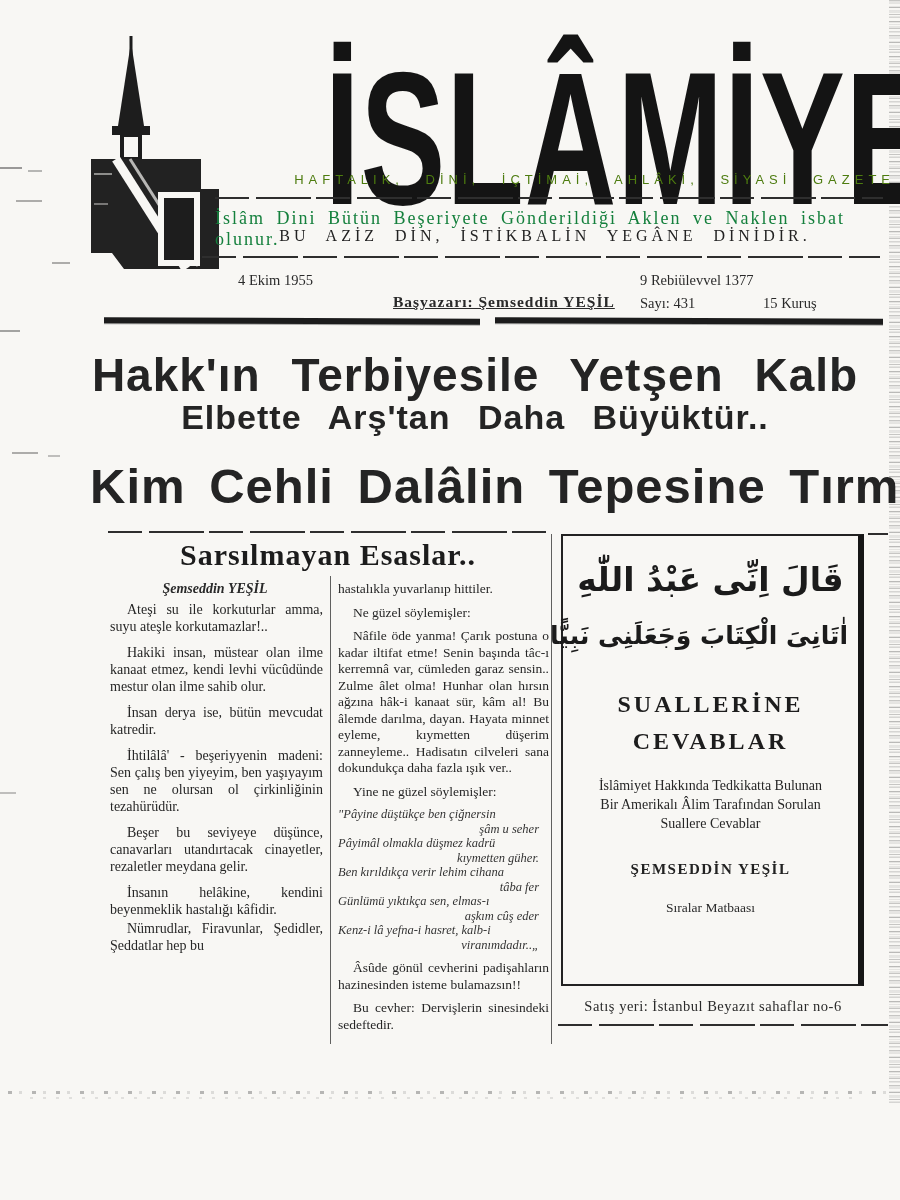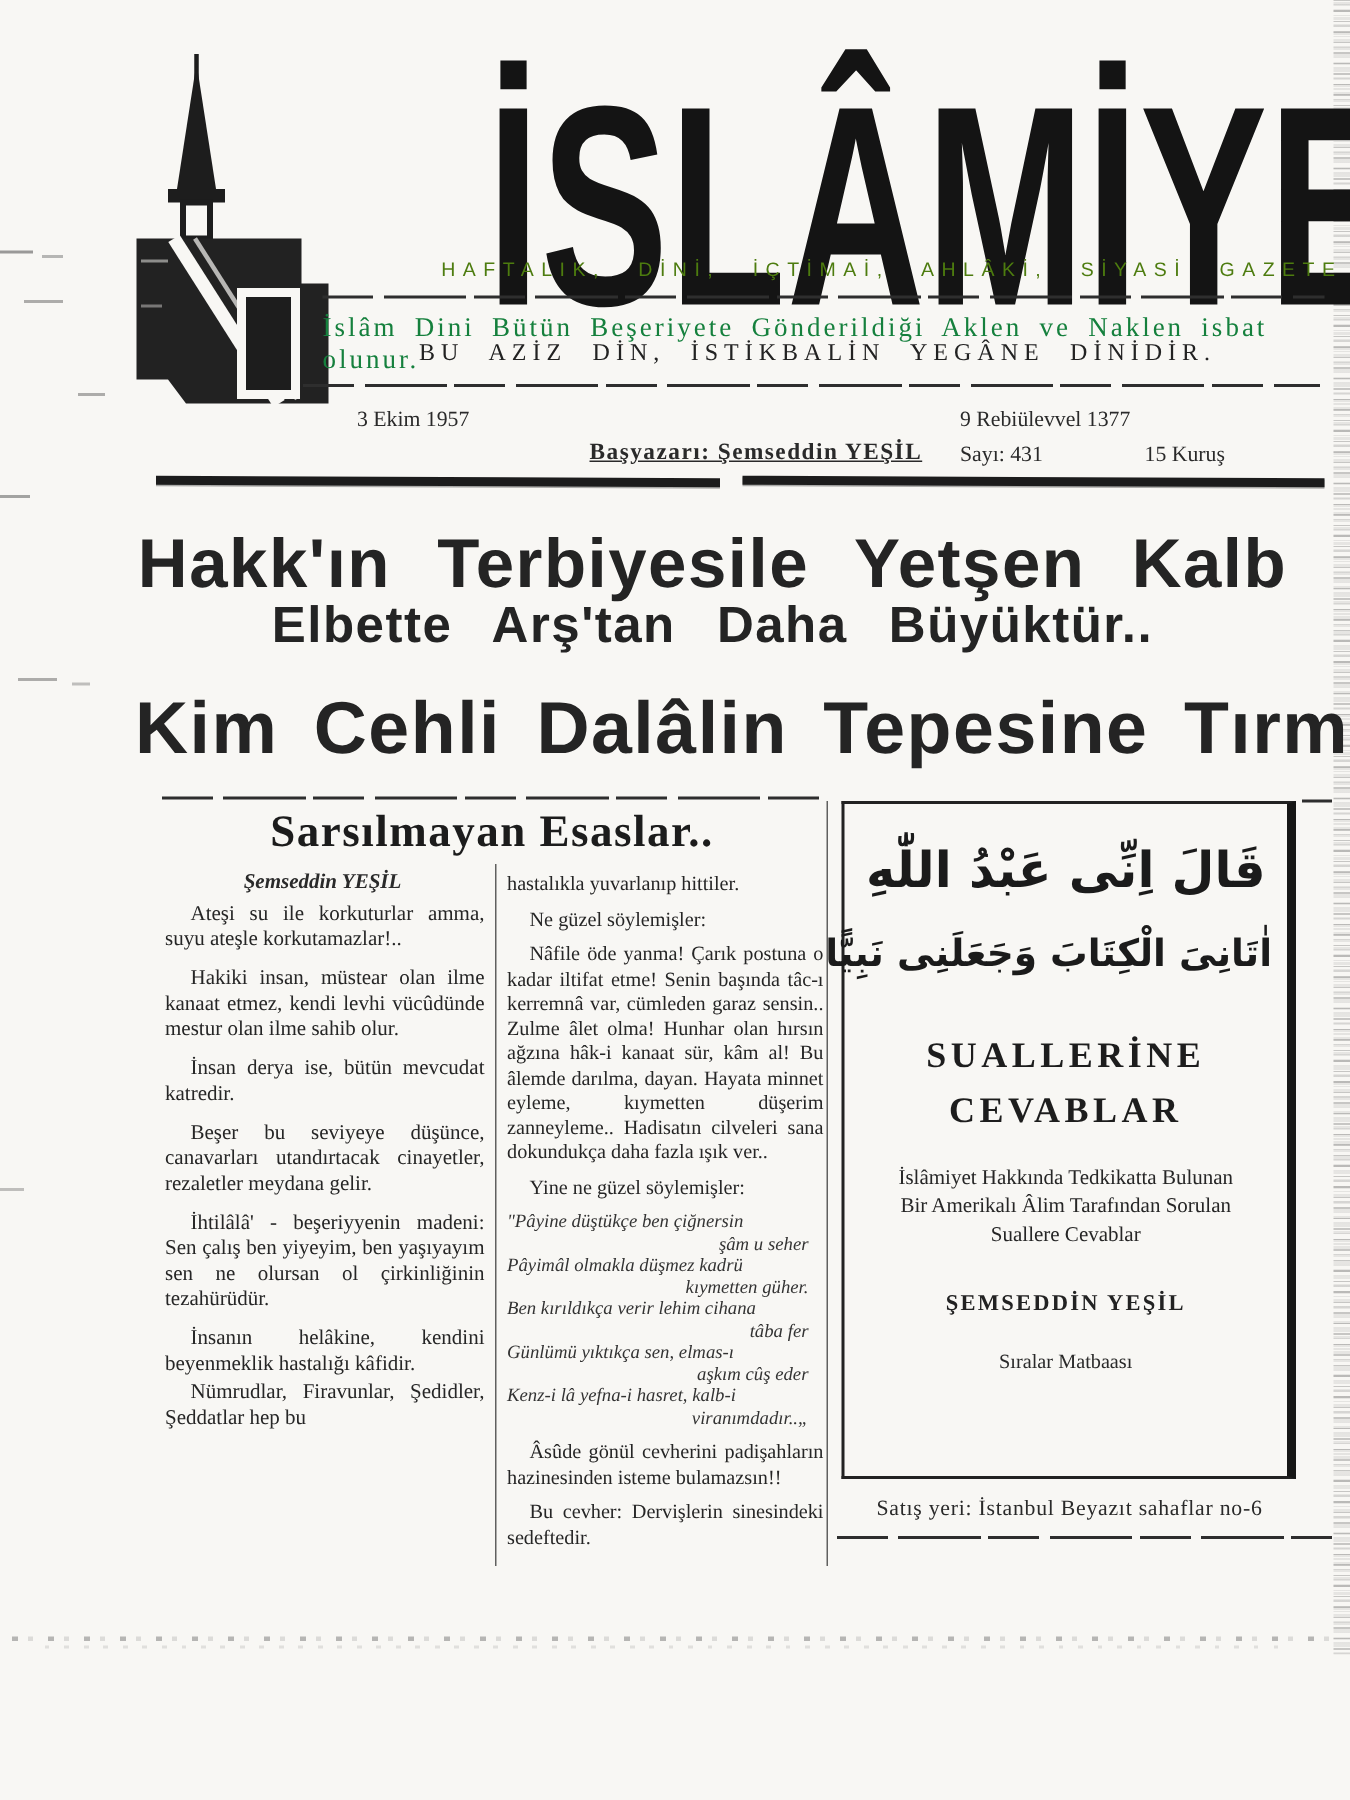--- a/index.html
+++ b/index.html
@@ -104,43 +104,43 @@
   </div>
 
   <div class="mast-title">İSLÂMİYET</div>
   <div class="mast-sub">HAFTALIK, DİNİ, İÇTİMAİ, AHLÂKİ, SİYASİ GAZETE</div>
 
   <div class="rule-dash" style="top:197px;left:215px;width:668px"></div>
   <div class="motto1">İslâm Dini Bütün Beşeriyete Gönderildiği Aklen ve Naklen isbat olunur.</div>
   <div class="motto2">BU AZİZ DİN, İSTİKBALİN YEGÂNE DİNİDİR.</div>
   <div class="rule-dash" style="top:256px;left:202px;width:678px"></div>
 
-  <div class="hdr-item" style="top:272px;left:238px">3 Ekim 1957</div>
+  <div class="hdr-item" style="top:272px;left:238px">4 Ekim 1955</div>
   <div class="hdr-item" style="top:272px;left:640px">9 Rebiülevvel 1377</div>
   <div class="hdr-item hdr-bold" style="top:293px;left:393px">Başyazarı: Şemseddin YEŞİL</div>
   <div class="hdr-item" style="top:295px;left:640px">Sayı: 431</div>
   <div class="hdr-item" style="top:295px;left:763px">15 Kuruş</div>
 
   <div class="rule-thick" style="top:318px;left:104px;width:376px"></div>
   <div class="rule-thick" style="top:318px;left:495px;width:388px"></div>
 
   <div class="headline hl1">Hakk'ın Terbiyesile Yetşen Kalb</div>
   <div class="headline hl2">Elbette Arş'tan Daha Büyüktür..</div>
   <div class="headline hl3">Kim Cehli Dalâlin Tepesine Tırmanır?..</div>
 
   <div class="rule-dash" style="top:531px;left:108px;width:444px"></div>
   <div class="art-title">Sarsılmayan Esaslar..</div>
   <div class="byline">Şemseddin YEŞİL</div>
 
   <div class="col col1">
     <p>Ateşi su ile korkuturlar amma, suyu ateşle korkutamazlar!..</p>
     <p>Hakiki insan, müstear olan ilme kanaat etmez, kendi levhi vücûdünde mestur olan ilme sahib olur.</p>
     <p>İnsan derya ise, bütün mevcudat katredir.</p>
+    <p>İhtilâlâ' - beşeriyyenin madeni: Sen çalış ben yiyeyim, ben yaşıyayım sen ne olursan ol çirkinliğinin tezahürüdür.</p>
     <p>Beşer bu seviyeye düşünce, canavarları utandırtacak cinayetler, rezaletler meydana gelir.</p>
-    <p>İhtilâlâ' - beşeriyyenin madeni: Sen çalış ben yiyeyim, ben yaşıyayım sen ne olursan ol çirkinliğinin tezahürüdür.</p>
     <p style="margin-bottom:2px">İnsanın helâkine, kendini beyenmeklik hastalığı kâfidir.</p>
     <p>Nümrudlar, Firavunlar, Şedidler, Şeddatlar hep bu</p>
   </div>
 
   <div class="vline" style="left:330px;top:576px;height:468px"></div>
 
   <div class="col col2">
     <p class="lead">hastalıkla yuvarlanıp hittiler.</p>
     <p>Ne güzel söylemişler:</p>
     <p>Nâfile öde yanma! Çarık postuna o kadar iltifat etme! Senin başında tâc-ı kerremnâ var, cümleden garaz sensin.. Zulme âlet olma! Hunhar olan hırsın ağzına hâk-i kanaat sür, kâm al! Bu âlemde darılma, dayan. Hayata minnet eyleme, kıymetten düşerim zanneyleme.. Hadisatın cilveleri sana dokundukça daha fazla ışık ver..</p>

